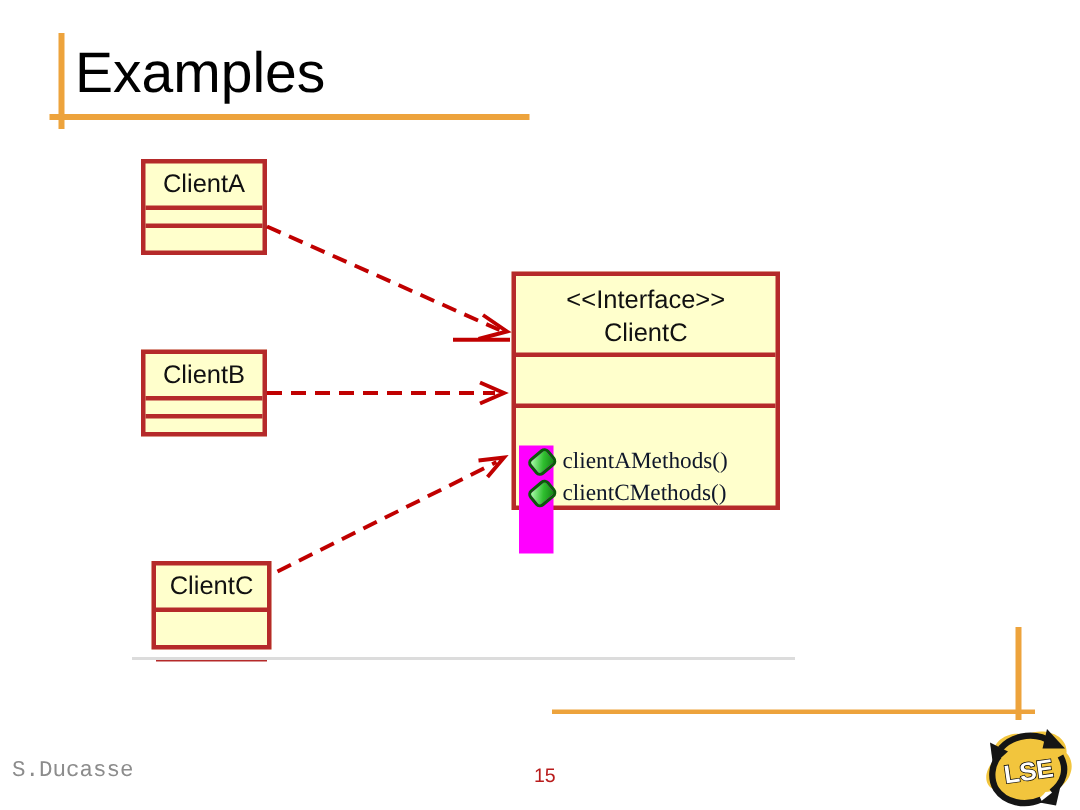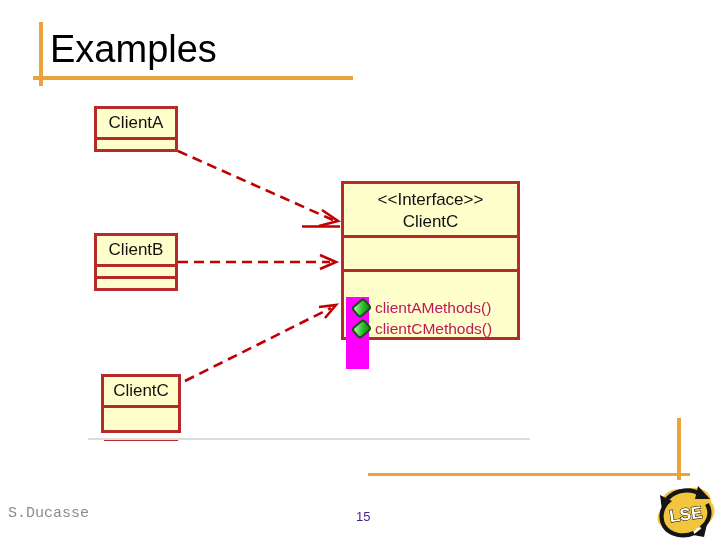--- a/index.html
+++ b/index.html
@@ -28,51 +28,51 @@
   .uml-box{
     position:absolute;box-sizing:border-box;border:3px solid var(--box-border);
     background:var(--box-fill);display:flex;flex-direction:column;
   }
   .uml-name{
     flex:0 0 auto;display:flex;align-items:center;justify-content:center;
     font-size:17px;color:#111;border-bottom:3px solid var(--box-border);
   }
   .uml-row1{flex:0 0 auto;border-bottom:3px solid var(--box-border);}
   .uml-row2{flex:1 1 auto;}
-  .client-a{left:94px;top:106px;width:84px;height:46px;}
+  .client-a{left:94px;top:106px;width:84px;height:64px;}
   .client-b{left:94px;top:233px;width:84px;height:58px;text-align:right;}
   .client-c{left:101px;top:374px;width:80px;height:59px;gap:21px;}
   .client-a .uml-name,.client-b .uml-name,.client-c .uml-name{height:28px;}
   .client-a .uml-row1,.client-b .uml-row1,.client-c .uml-row1{height:9px;}
   
   .service-box{left:341px;top:181px;width:179px;height:159px;gap:19px;}
   .svc-title{
     flex:0 0 auto;height:49px;border-bottom:3px solid var(--box-border);
     display:flex;flex-direction:column;align-items:center;justify-content:center;
     font-size:17px;color:#111;line-height:22px;padding-top:2px;
   }
   .svc-attrs{flex:0 0 auto;height:12px;border-bottom:3px solid var(--box-border);}
   .svc-methods{flex:1 1 auto;position:relative;padding:6px 0 0 4px;}
   .method-strip{position:absolute;left:2px;top:6px;width:23px;height:72px;background:var(--strip-magenta);}
   .method-row{position:relative;display:flex;align-items:center;height:21px;gap:2px;}
   .m-icon{
     flex:0 0 auto;width:13px;height:10px;margin:0 3px 0 5px;border-radius:4px;
     background:linear-gradient(135deg,#9BF59B 10%,var(--icon-green) 55%,#128412);
     border:2px solid #0A5A0A;transform:rotate(-40deg);
   }
-  .method-label{font-size:15.5px;color:#be185d;white-space:nowrap;}
+  .method-label{font-size:15.5px;color:#0f172a;white-space:nowrap;font-family:Liberation Serif, serif;}
   
   .arrows{position:absolute;left:0;top:0;pointer-events:none;}
   
   .img-edge{position:absolute;left:88px;top:438px;width:442px;height:2px;background:#DCDCDC;}
   
   .footer-hline{position:absolute;left:368px;top:473px;width:322px;height:3px;background:var(--accent-orange);}
   .footer-vline{position:absolute;left:677px;top:418px;width:4px;height:62px;background:var(--accent-orange);}
   .author{position:absolute;left:8px;top:505px;font-size:15px;color:var(--footer-gray);font-family:Liberation Mono, monospace;}
-  .pagenum{position:absolute;left:356px;top:509px;font-size:13px;color:#4c1d95;}
+  .pagenum{position:absolute;left:356px;top:509px;font-size:13px;color:#b91c1c;}
   .logo{position:absolute;left:650px;top:482px;}
 </style>
 </head>
 <body>
 
 <div class="slide">
 
   <div class="title-vline"></div>
   <div class="title-hline"></div>
   <h1 class="slide-title">Examples</h1>

